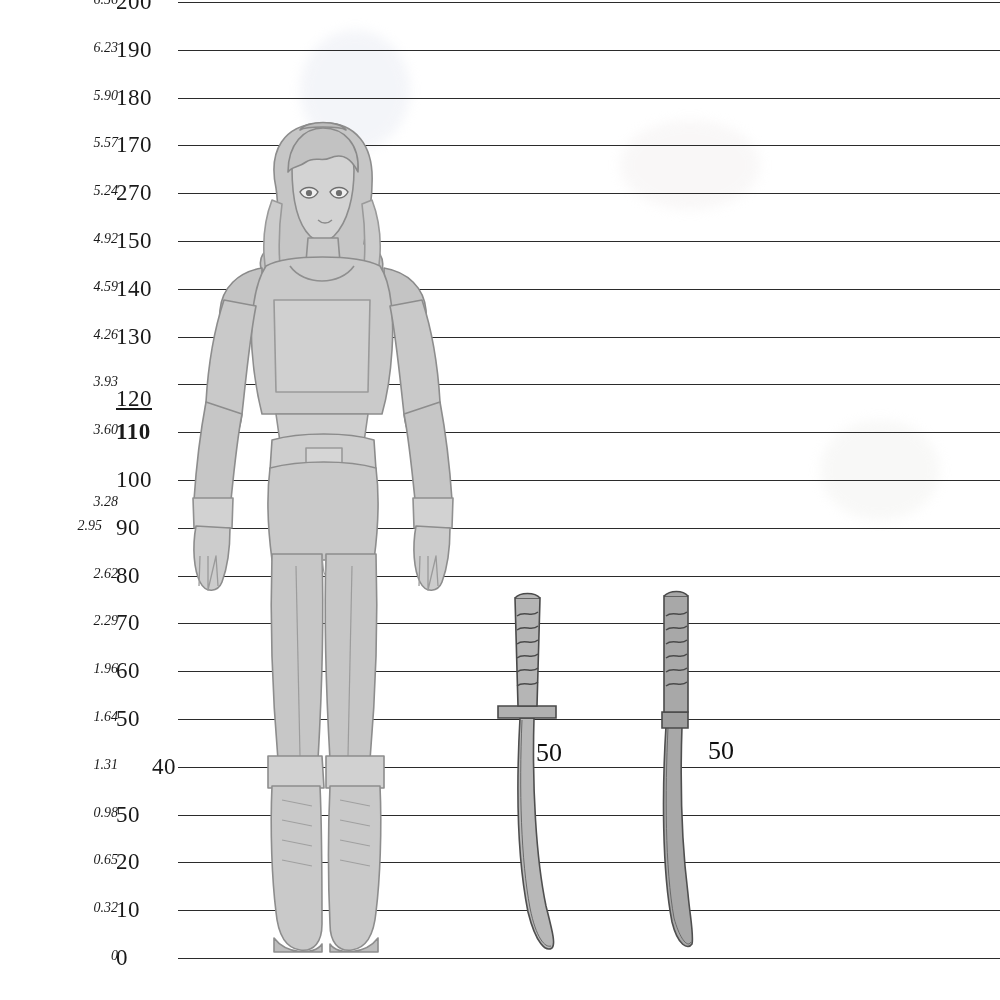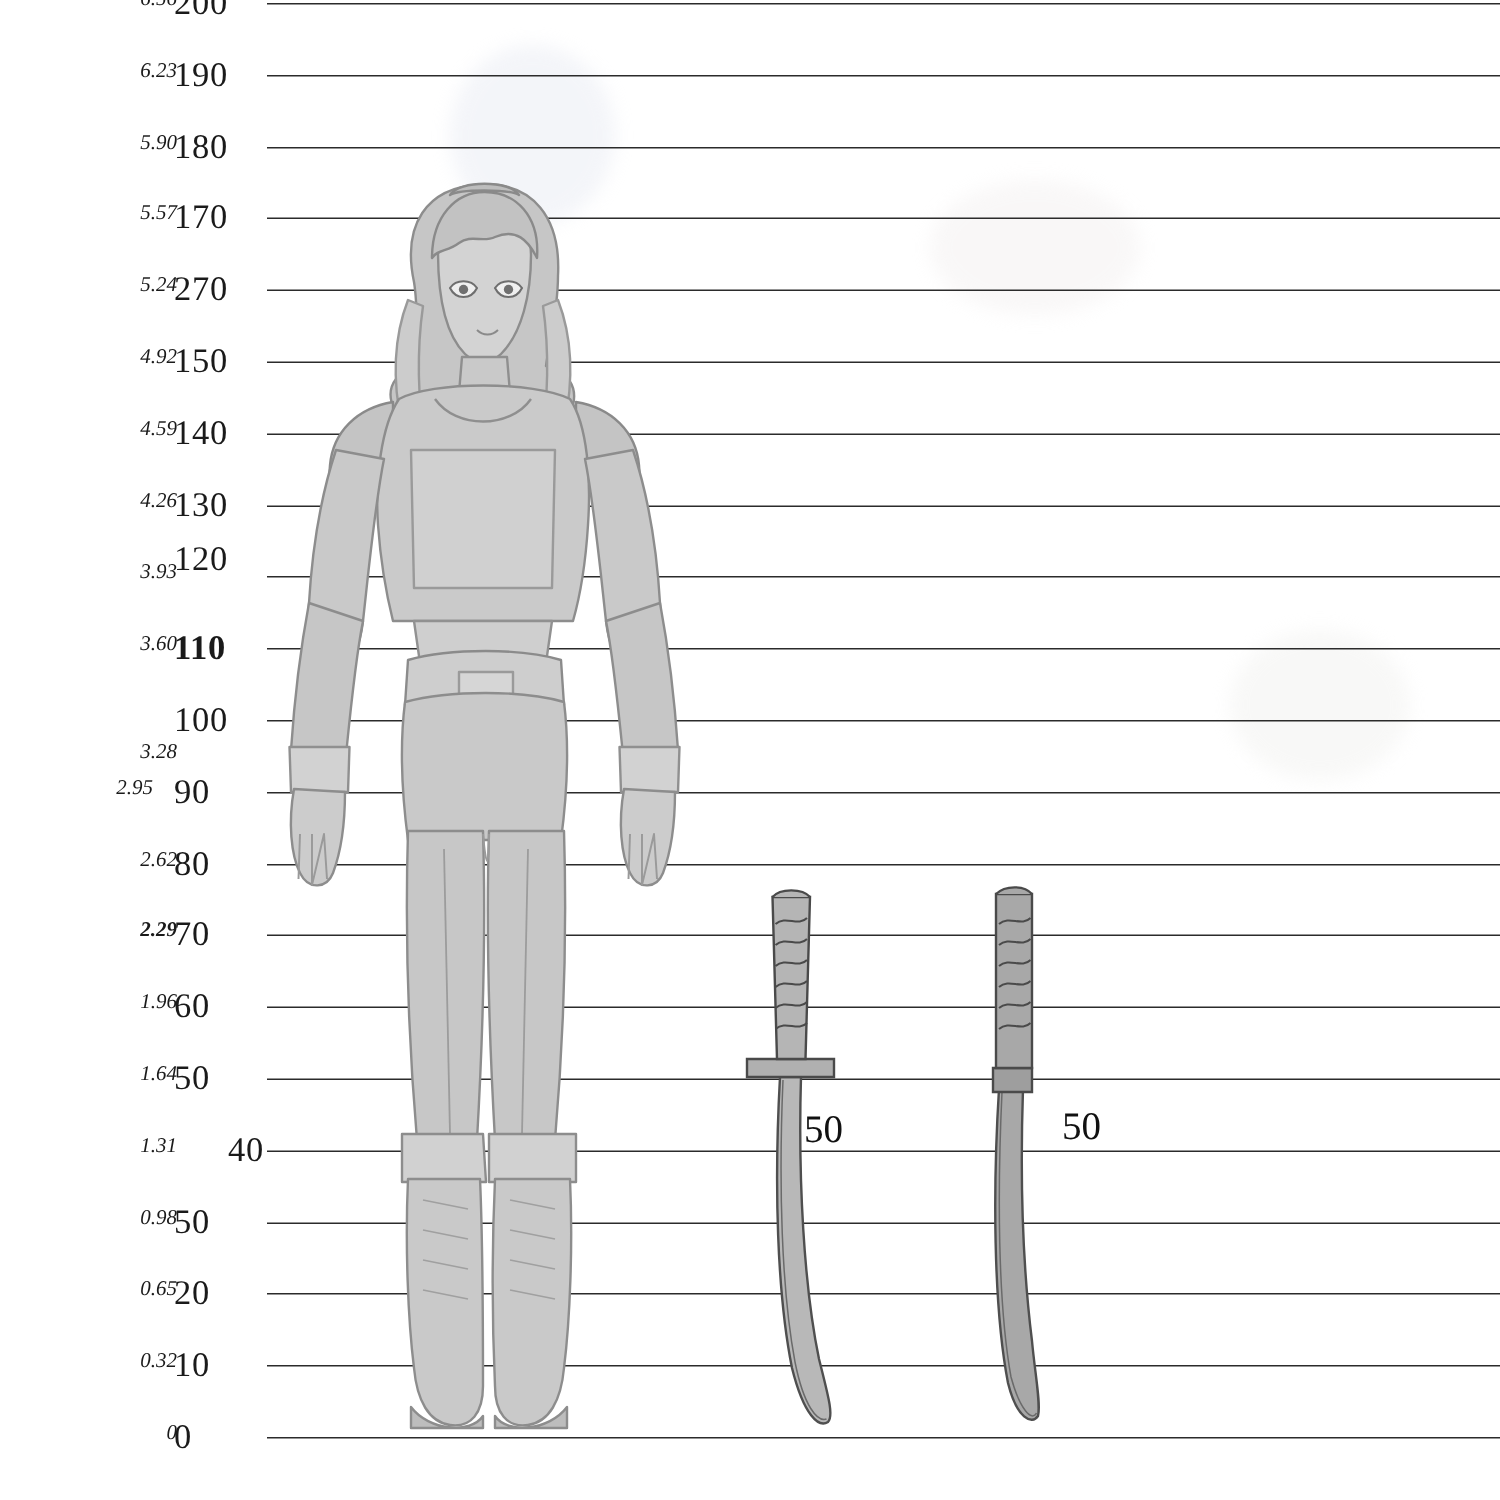--- a/index.html
+++ b/index.html
@@ -101,35 +101,35 @@
       <div class="tick-ft" style="left: 62px; top: 231px;">4.92</div>
       <div class="tick-cm" style="left: 116px; top: 228px;">150</div>
       <div class="grid-line" style="top: 288.8px;"></div>
       <div class="tick-ft" style="left: 62px; top: 278.8px;">4.59</div>
       <div class="tick-cm" style="left: 116px; top: 275.8px;">140</div>
       <div class="grid-line" style="top: 336.6px;"></div>
       <div class="tick-ft" style="left: 62px; top: 326.6px;">4.26</div>
       <div class="tick-cm" style="left: 116px; top: 323.6px;">130</div>
       <div class="grid-line" style="top: 384.4px;"></div>
       <div class="tick-ft" style="left: 62px; top: 374.4px;">3.93</div>
-      <div class="tick-cm" style="left: 116px; top: 360px;">120</div>
+      <div class="tick-cm" style="left: 116px; top: 386px; text-decoration: underline;">120</div>
       <div class="grid-line" style="top: 432.2px;"></div>
       <div class="tick-ft" style="left: 62px; top: 422.2px;">3.60</div>
       <div class="tick-cm" style="left: 116px; top: 419.2px; font-weight: bold;">110</div>
       <div class="grid-line" style="top: 480px;"></div>
       <div class="tick-ft" style="left: 62px; top: 494px;">3.28</div>
       <div class="tick-cm" style="left: 116px; top: 467px;">100</div>
       <div class="grid-line" style="top: 527.8px;"></div>
       <div class="tick-ft" style="left: 46px; top: 517.8px;">2.95</div>
       <div class="tick-cm" style="left: 116px; top: 514.8px;">90</div>
       <div class="grid-line" style="top: 575.6px;"></div>
       <div class="tick-ft" style="left: 62px; top: 565.6px;">2.62</div>
       <div class="tick-cm" style="left: 116px; top: 562.6px;">80</div>
       <div class="grid-line" style="top: 623.4px;"></div>
-      <div class="tick-ft" style="left: 62px; top: 613.4px; font-weight: bold;">2.29</div>
+      <div class="tick-ft" style="left: 62px; top: 613.4px;">2.29</div>
       <div class="tick-cm" style="left: 116px; top: 610.4px;">70</div>
       <div class="grid-line" style="top: 671.2px;"></div>
       <div class="tick-ft" style="left: 62px; top: 661.2px;">1.96</div>
       <div class="tick-cm" style="left: 116px; top: 658.2px;">60</div>
       <div class="grid-line" style="top: 719px;"></div>
       <div class="tick-ft" style="left: 62px; top: 709px;">1.64</div>
       <div class="tick-cm" style="left: 116px; top: 706px;">50</div>
       <div class="grid-line" style="top: 766.8px;"></div>
       <div class="tick-ft" style="left: 62px; top: 756.8px;">1.31</div>
       <div class="tick-cm" style="left: 116px; top: 753.8px; padding-left: 36px;">40</div>

